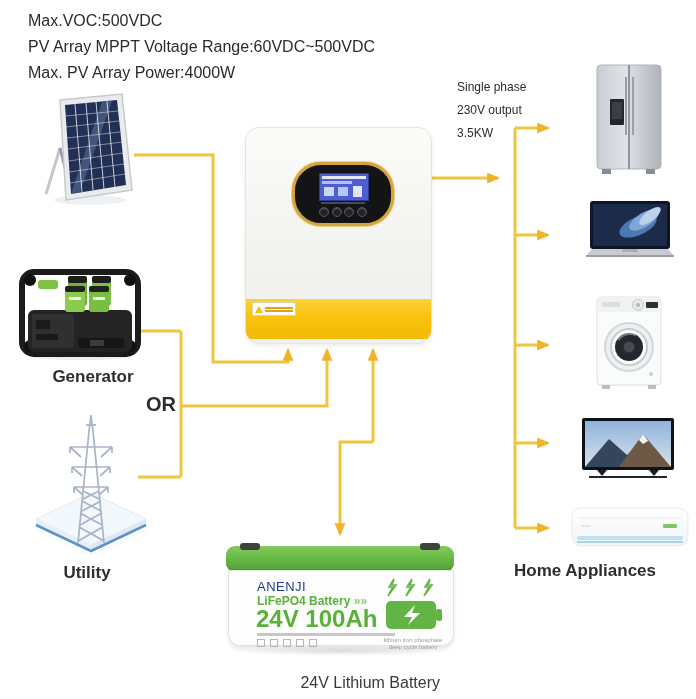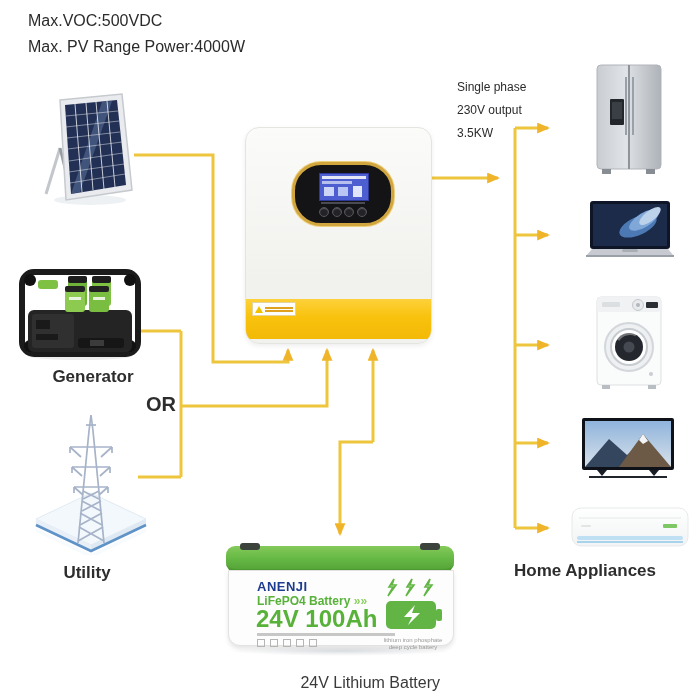--- a/index.html
+++ b/index.html
@@ -40,21 +40,21 @@
   .btn{width:8px;height:8px;border-radius:50%;background:#232327;border:1px solid #55555e;
     box-shadow:inset 0 1px 1px rgba(255,255,255,.25);}
   
   .battery{left:224px;top:543px;width:232px;height:106px;}
   .bat-lid{position:absolute;left:2px;top:3px;width:228px;height:26px;border-radius:9px;
     background:linear-gradient(180deg,#84ca5a 0%,#66b845 55%,#55a538 100%);
     border-bottom:3px solid #4c9a31;box-sizing:border-box;}
   .bat-term{position:absolute;top:0;width:20px;height:7px;border-radius:3px;background:#3c423c;}
   .bat-body{position:absolute;left:4px;top:27px;width:224px;height:74px;background:#fdfdfd;
     border:1px solid #e2e2e0;border-radius:0 0 12px 12px;box-shadow:0 3px 4px rgba(0,0,0,.10);}
-  .bat-brand{position:absolute;left:28px;top:8px;font-weight:bold;font-size:13px;letter-spacing:.5px;color:#1d3c8f;}
+  .bat-brand{position:absolute;left:28px;top:8px;font-weight:normal;font-size:13px;letter-spacing:.5px;color:#1d3c8f;}
   .bat-product{position:absolute;left:28px;top:23px;font-weight:bold;font-size:12px;color:#58b23a;}
   .bat-cap{position:absolute;left:27px;top:34px;font-weight:bold;font-size:24px;color:#58b23a;}
   .bat-fineprint{position:absolute;left:28px;top:62px;width:138px;height:3px;background:#c7c7c5;}
   .bat-icons{position:absolute;left:28px;top:68px;display:flex;gap:5px;}
   .bat-icons span{width:6px;height:6px;border:1px solid #b5b5b3;display:block;}
   .bat-right{position:absolute;left:146px;top:6px;width:80px;text-align:center;}
   .bat-tag{position:absolute;left:140px;top:66px;width:88px;font-size:6px;line-height:7px;color:#9a9a98;text-align:center;}
   
   .shadow{background:radial-gradient(ellipse at center,rgba(40,60,80,.16) 0%,rgba(40,60,80,0) 70%);}
 </style>
@@ -82,21 +82,22 @@
       <path d="M515,128 H548" marker-end="url(#arr)"></path>
       <path d="M515,235 H548" marker-end="url(#arr)"></path>
       <path d="M515,345 H548" marker-end="url(#arr)"></path>
       <path d="M515,443 H548" marker-end="url(#arr)"></path>
       <path d="M515,528 H548" marker-end="url(#arr)"></path>
     </g>
   </svg>
 
   <div class="abs spec">
     <div>Max.VOC:500VDC</div>
-    <div>Max. PV Range Power:4000W</div>
+    <div>PV Array MPPT Voltage Range:60VDC~500VDC</div>
+    <div>Max. PV Array Power:4000W</div>
   </div>
 
   <svg class="abs" style="left:36px;top:92px" width="104" height="114" viewBox="0 0 104 114">
     <ellipse cx="54" cy="108" rx="36" ry="5" fill="#eef1f3"></ellipse>
     <path d="M24,56 L10,102" stroke="#c3c7cc" stroke-width="3"></path>
     <path d="M24,56 L36,104" stroke="#989da3" stroke-width="3"></path>
     <polygon points="24,8 86,2 96,98 30,108" fill="#e9ebee" stroke="#c6cace" stroke-width="1.5"></polygon>
     <polygon points="29,13 81,8 90,93 35,102" fill="#223055"></polygon>
     <polygon points="35,102 44,100 76,9 66,10" fill="#7b97c4" opacity="0.35"></polygon>
     <g stroke="#ffffff" stroke-width="1" opacity="0.75">

